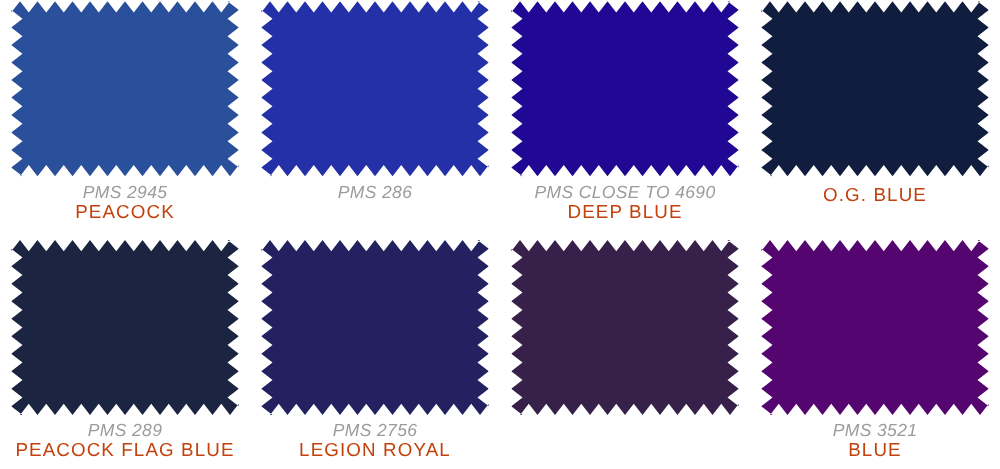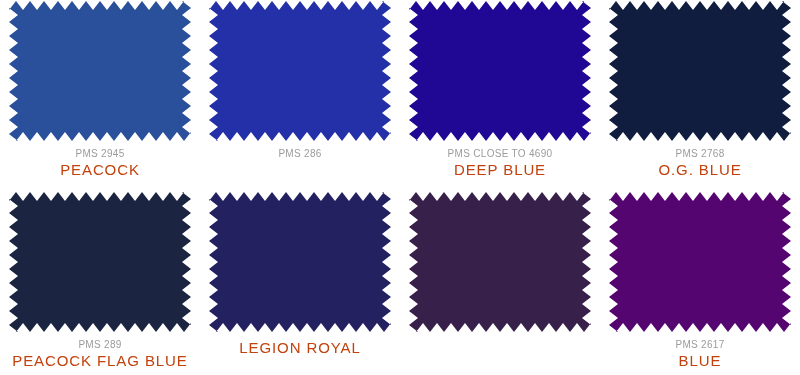--- a/index.html
+++ b/index.html
@@ -47,25 +47,26 @@
   }
 
   
   .caption {
     width: 100%;
     text-align: center;
     margin-top: 6px;
   }
 
   .pms-code {
-    font-size: 10px;
+    font-size: 14px;
     line-height: 13px;
     color: #9b9b9b;
     letter-spacing: 0.3px;
     white-space: nowrap;
+    font-style: italic;
   }
 
   .color-name {
     font-size: 15px;
     line-height: 20px;
     color: #c2410c;
     letter-spacing: 0.9px;
     white-space: nowrap;
   }
 </style>
@@ -109,21 +110,20 @@
     </div>
   </div>
 
   <div class="swatch-cell row-top">
     <div class="chip-wrap">
       <svg class="chip" viewBox="0 0 182 140" preserveAspectRatio="none">
         <path d="M0.00,9.00L7.00,0.00L14.00,9.00L21.00,0.00L28.00,9.00L35.00,0.00L42.00,9.00L49.00,0.00L56.00,9.00L63.00,0.00L70.00,9.00L77.00,0.00L84.00,9.00L91.00,0.00L98.00,9.00L105.00,0.00L112.00,9.00L119.00,0.00L126.00,9.00L133.00,0.00L140.00,9.00L147.00,0.00L154.00,9.00L161.00,0.00L168.00,9.00L175.00,0.00L173.00,0.00L182.00,7.00L173.00,14.00L182.00,21.00L173.00,28.00L182.00,35.00L173.00,42.00L182.00,49.00L173.00,56.00L182.00,63.00L173.00,70.00L182.00,77.00L173.00,84.00L182.00,91.00L173.00,98.00L182.00,105.00L173.00,112.00L182.00,119.00L173.00,126.00L182.00,133.00L182.00,131.00L175.00,140.00L168.00,131.00L161.00,140.00L154.00,131.00L147.00,140.00L140.00,131.00L133.00,140.00L126.00,131.00L119.00,140.00L112.00,131.00L105.00,140.00L98.00,131.00L91.00,140.00L84.00,131.00L77.00,140.00L70.00,131.00L63.00,140.00L56.00,131.00L49.00,140.00L42.00,131.00L35.00,140.00L28.00,131.00L21.00,140.00L14.00,131.00L7.00,140.00L9.00,140.00L0.00,133.00L9.00,126.00L0.00,119.00L9.00,112.00L0.00,105.00L9.00,98.00L0.00,91.00L9.00,84.00L0.00,77.00L9.00,70.00L0.00,63.00L9.00,56.00L0.00,49.00L9.00,42.00L0.00,35.00L9.00,28.00L0.00,21.00L9.00,14.00L0.00,7.00Z" fill="#111d3f"></path>
       </svg>
     </div>
     <div class="caption">
-      <div class="pms-code">PMS 2768</div>
       <div class="color-name">O.G. BLUE</div>
     </div>
   </div>
 
   <div class="swatch-cell row-bottom">
     <div class="chip-wrap">
       <svg class="chip" viewBox="0 0 182 140" preserveAspectRatio="none">
         <path d="M0.00,9.00L7.00,0.00L14.00,9.00L21.00,0.00L28.00,9.00L35.00,0.00L42.00,9.00L49.00,0.00L56.00,9.00L63.00,0.00L70.00,9.00L77.00,0.00L84.00,9.00L91.00,0.00L98.00,9.00L105.00,0.00L112.00,9.00L119.00,0.00L126.00,9.00L133.00,0.00L140.00,9.00L147.00,0.00L154.00,9.00L161.00,0.00L168.00,9.00L175.00,0.00L173.00,0.00L182.00,7.00L173.00,14.00L182.00,21.00L173.00,28.00L182.00,35.00L173.00,42.00L182.00,49.00L173.00,56.00L182.00,63.00L173.00,70.00L182.00,77.00L173.00,84.00L182.00,91.00L173.00,98.00L182.00,105.00L173.00,112.00L182.00,119.00L173.00,126.00L182.00,133.00L182.00,131.00L175.00,140.00L168.00,131.00L161.00,140.00L154.00,131.00L147.00,140.00L140.00,131.00L133.00,140.00L126.00,131.00L119.00,140.00L112.00,131.00L105.00,140.00L98.00,131.00L91.00,140.00L84.00,131.00L77.00,140.00L70.00,131.00L63.00,140.00L56.00,131.00L49.00,140.00L42.00,131.00L35.00,140.00L28.00,131.00L21.00,140.00L14.00,131.00L7.00,140.00L9.00,140.00L0.00,133.00L9.00,126.00L0.00,119.00L9.00,112.00L0.00,105.00L9.00,98.00L0.00,91.00L9.00,84.00L0.00,77.00L9.00,70.00L0.00,63.00L9.00,56.00L0.00,49.00L9.00,42.00L0.00,35.00L9.00,28.00L0.00,21.00L9.00,14.00L0.00,7.00Z" fill="#1b2441"></path>
       </svg>
     </div>
@@ -133,37 +133,38 @@
     </div>
   </div>
 
   <div class="swatch-cell row-bottom">
     <div class="chip-wrap">
       <svg class="chip" viewBox="0 0 182 140" preserveAspectRatio="none">
         <path d="M0.00,9.00L7.00,0.00L14.00,9.00L21.00,0.00L28.00,9.00L35.00,0.00L42.00,9.00L49.00,0.00L56.00,9.00L63.00,0.00L70.00,9.00L77.00,0.00L84.00,9.00L91.00,0.00L98.00,9.00L105.00,0.00L112.00,9.00L119.00,0.00L126.00,9.00L133.00,0.00L140.00,9.00L147.00,0.00L154.00,9.00L161.00,0.00L168.00,9.00L175.00,0.00L173.00,0.00L182.00,7.00L173.00,14.00L182.00,21.00L173.00,28.00L182.00,35.00L173.00,42.00L182.00,49.00L173.00,56.00L182.00,63.00L173.00,70.00L182.00,77.00L173.00,84.00L182.00,91.00L173.00,98.00L182.00,105.00L173.00,112.00L182.00,119.00L173.00,126.00L182.00,133.00L182.00,131.00L175.00,140.00L168.00,131.00L161.00,140.00L154.00,131.00L147.00,140.00L140.00,131.00L133.00,140.00L126.00,131.00L119.00,140.00L112.00,131.00L105.00,140.00L98.00,131.00L91.00,140.00L84.00,131.00L77.00,140.00L70.00,131.00L63.00,140.00L56.00,131.00L49.00,140.00L42.00,131.00L35.00,140.00L28.00,131.00L21.00,140.00L14.00,131.00L7.00,140.00L9.00,140.00L0.00,133.00L9.00,126.00L0.00,119.00L9.00,112.00L0.00,105.00L9.00,98.00L0.00,91.00L9.00,84.00L0.00,77.00L9.00,70.00L0.00,63.00L9.00,56.00L0.00,49.00L9.00,42.00L0.00,35.00L9.00,28.00L0.00,21.00L9.00,14.00L0.00,7.00Z" fill="#232160"></path>
       </svg>
     </div>
     <div class="caption">
+      <div class="pms-code">PMS 2756</div>
       <div class="color-name">LEGION ROYAL</div>
     </div>
   </div>
 
   <div class="swatch-cell row-bottom">
     <div class="chip-wrap">
       <svg class="chip" viewBox="0 0 182 140" preserveAspectRatio="none">
         <path d="M0.00,9.00L7.00,0.00L14.00,9.00L21.00,0.00L28.00,9.00L35.00,0.00L42.00,9.00L49.00,0.00L56.00,9.00L63.00,0.00L70.00,9.00L77.00,0.00L84.00,9.00L91.00,0.00L98.00,9.00L105.00,0.00L112.00,9.00L119.00,0.00L126.00,9.00L133.00,0.00L140.00,9.00L147.00,0.00L154.00,9.00L161.00,0.00L168.00,9.00L175.00,0.00L173.00,0.00L182.00,7.00L173.00,14.00L182.00,21.00L173.00,28.00L182.00,35.00L173.00,42.00L182.00,49.00L173.00,56.00L182.00,63.00L173.00,70.00L182.00,77.00L173.00,84.00L182.00,91.00L173.00,98.00L182.00,105.00L173.00,112.00L182.00,119.00L173.00,126.00L182.00,133.00L182.00,131.00L175.00,140.00L168.00,131.00L161.00,140.00L154.00,131.00L147.00,140.00L140.00,131.00L133.00,140.00L126.00,131.00L119.00,140.00L112.00,131.00L105.00,140.00L98.00,131.00L91.00,140.00L84.00,131.00L77.00,140.00L70.00,131.00L63.00,140.00L56.00,131.00L49.00,140.00L42.00,131.00L35.00,140.00L28.00,131.00L21.00,140.00L14.00,131.00L7.00,140.00L9.00,140.00L0.00,133.00L9.00,126.00L0.00,119.00L9.00,112.00L0.00,105.00L9.00,98.00L0.00,91.00L9.00,84.00L0.00,77.00L9.00,70.00L0.00,63.00L9.00,56.00L0.00,49.00L9.00,42.00L0.00,35.00L9.00,28.00L0.00,21.00L9.00,14.00L0.00,7.00Z" fill="#37204a"></path>
       </svg>
     </div>
   </div>
 
   <div class="swatch-cell row-bottom">
     <div class="chip-wrap">
       <svg class="chip" viewBox="0 0 182 140" preserveAspectRatio="none">
         <path d="M0.00,9.00L7.00,0.00L14.00,9.00L21.00,0.00L28.00,9.00L35.00,0.00L42.00,9.00L49.00,0.00L56.00,9.00L63.00,0.00L70.00,9.00L77.00,0.00L84.00,9.00L91.00,0.00L98.00,9.00L105.00,0.00L112.00,9.00L119.00,0.00L126.00,9.00L133.00,0.00L140.00,9.00L147.00,0.00L154.00,9.00L161.00,0.00L168.00,9.00L175.00,0.00L173.00,0.00L182.00,7.00L173.00,14.00L182.00,21.00L173.00,28.00L182.00,35.00L173.00,42.00L182.00,49.00L173.00,56.00L182.00,63.00L173.00,70.00L182.00,77.00L173.00,84.00L182.00,91.00L173.00,98.00L182.00,105.00L173.00,112.00L182.00,119.00L173.00,126.00L182.00,133.00L182.00,131.00L175.00,140.00L168.00,131.00L161.00,140.00L154.00,131.00L147.00,140.00L140.00,131.00L133.00,140.00L126.00,131.00L119.00,140.00L112.00,131.00L105.00,140.00L98.00,131.00L91.00,140.00L84.00,131.00L77.00,140.00L70.00,131.00L63.00,140.00L56.00,131.00L49.00,140.00L42.00,131.00L35.00,140.00L28.00,131.00L21.00,140.00L14.00,131.00L7.00,140.00L9.00,140.00L0.00,133.00L9.00,126.00L0.00,119.00L9.00,112.00L0.00,105.00L9.00,98.00L0.00,91.00L9.00,84.00L0.00,77.00L9.00,70.00L0.00,63.00L9.00,56.00L0.00,49.00L9.00,42.00L0.00,35.00L9.00,28.00L0.00,21.00L9.00,14.00L0.00,7.00Z" fill="#540570"></path>
       </svg>
     </div>
     <div class="caption">
-      <div class="pms-code">PMS 2617</div>
+      <div class="pms-code">PMS 3521</div>
       <div class="color-name">BLUE</div>
     </div>
   </div>
 
 </div>
 
 </body></html>

